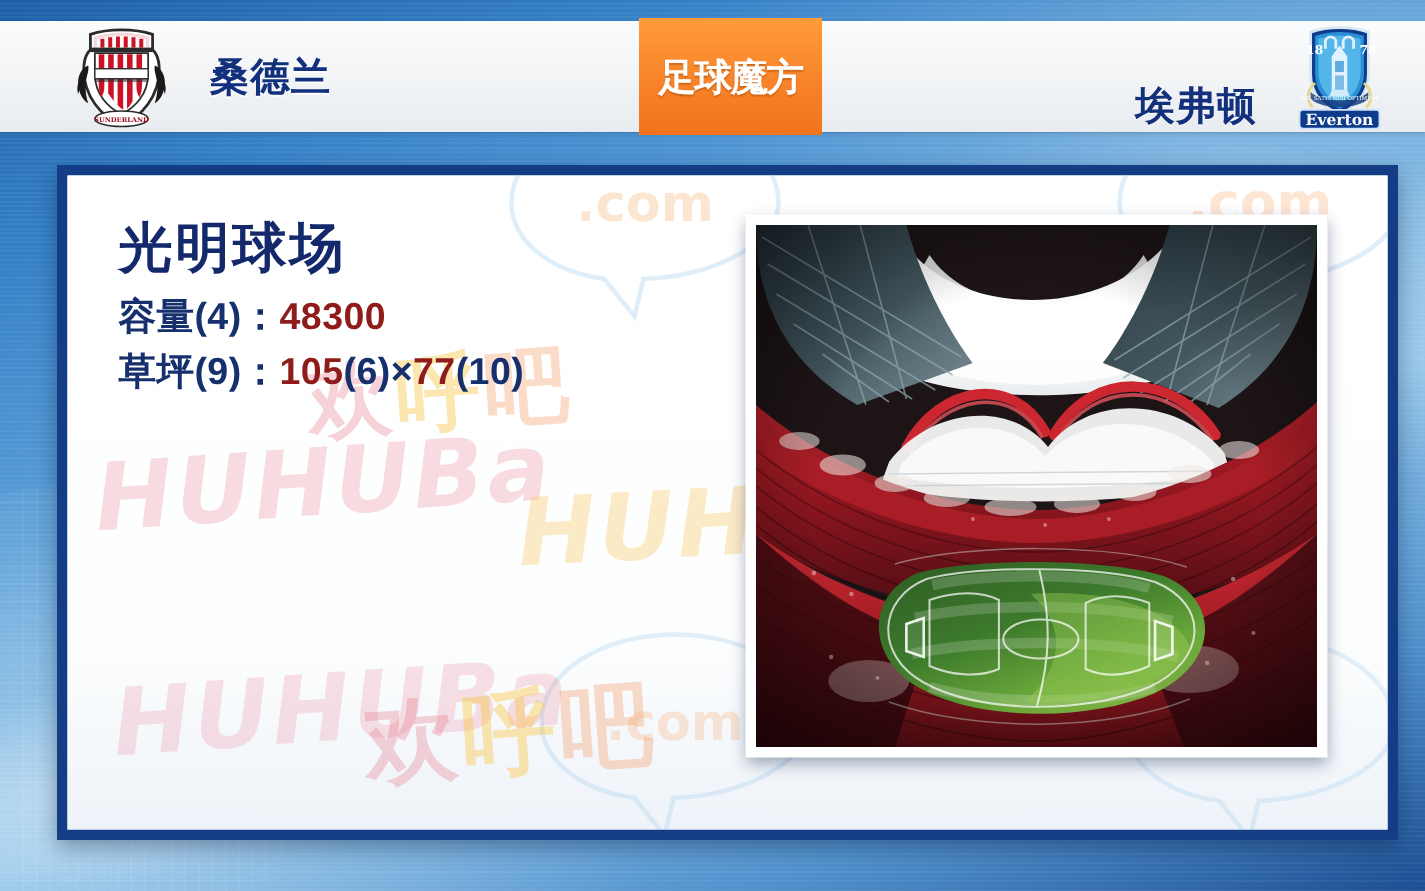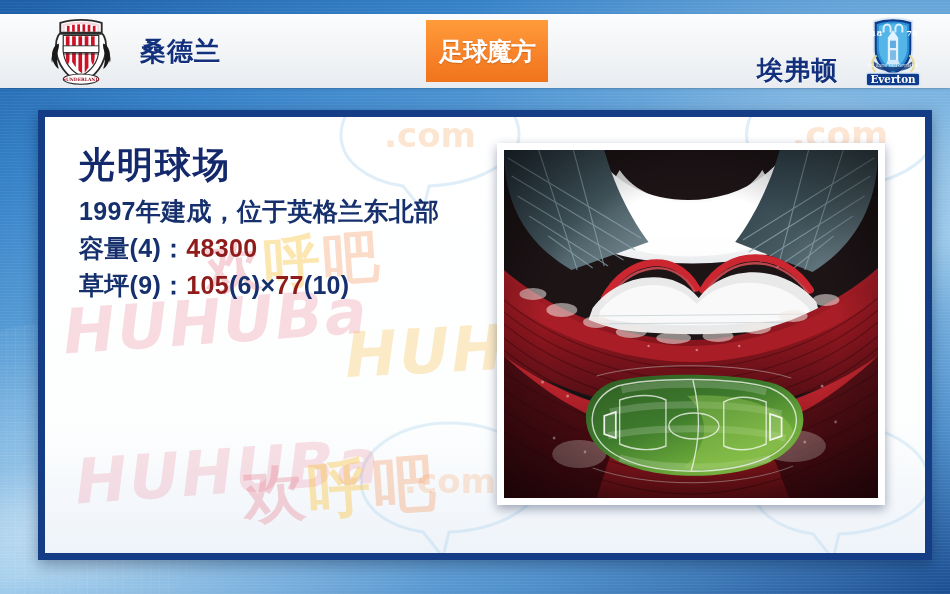--- a/index.html
+++ b/index.html
@@ -90,21 +90,21 @@
     font-size: 26px;
     font-weight: bold;
     color: #13307d;
     letter-spacing: 1px;
     white-space: nowrap;
     text-shadow: 0 1px 0 rgba(255,255,255,0.8);
   }
   .crest { width: 74px; height: 74px; flex: 0 0 auto; }
   .center-logo {
     flex: 0 0 auto;
-    width: 122px; height: 62px;
+    width: 122px; height: 78px;
     background: linear-gradient(180deg, #ff9c3a 0%, #f8832a 55%, #f0741c 100%);
     display: flex; align-items: center; justify-content: center;
   }
   .center-logo-text {
     font-size: 25px; font-weight: bold; color: #ffffff;
     letter-spacing: -1px;
     white-space: nowrap;
     text-shadow: 0 1px 1px rgba(160,70,0,0.45);
   }
 
@@ -321,21 +321,20 @@
       <div class="wm wm-hh" style="left:160px; top:108px; transform:rotate(-4deg);">
         <span class="c1">欢</span><span class="c2">呼</span><span class="c3">吧</span>
       </div>
       <div class="wm wm-hh" style="left:198px; top:330px; transform:rotate(-4deg); font-size:62px;">
         <span class="c1">欢</span><span class="c2">呼</span><span class="c3">吧</span>
       </div>
 
       <div class="info">
         <div class="stadium-title">光明球场</div>
 
-        <div class="info-line">1997年建成，位于英格兰东北部</div>
 
         <div class="info-line">
           <span>容量(4)：</span><span class="num-red">48300</span>
         </div>
 
         <div class="info-line">
           <span>草坪(9)：</span><span class="num-red">105</span><span>(6)</span><span>×</span><span class="num-red">77</span><span>(10)</span>
         </div>
 
 

